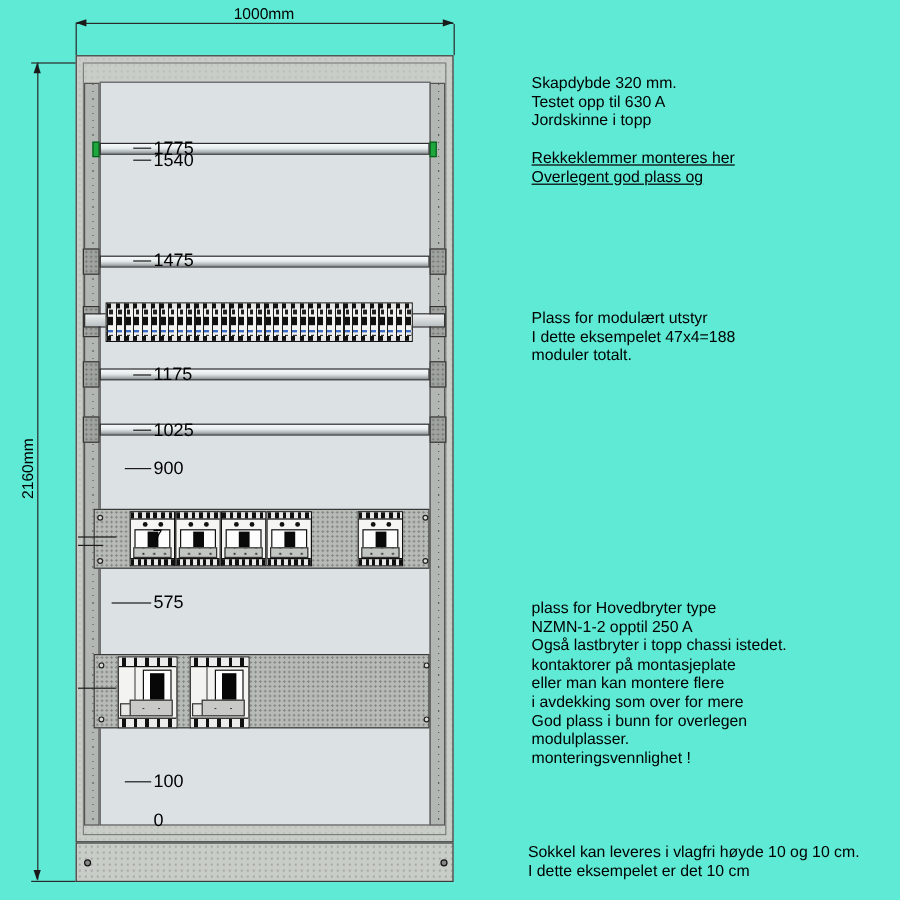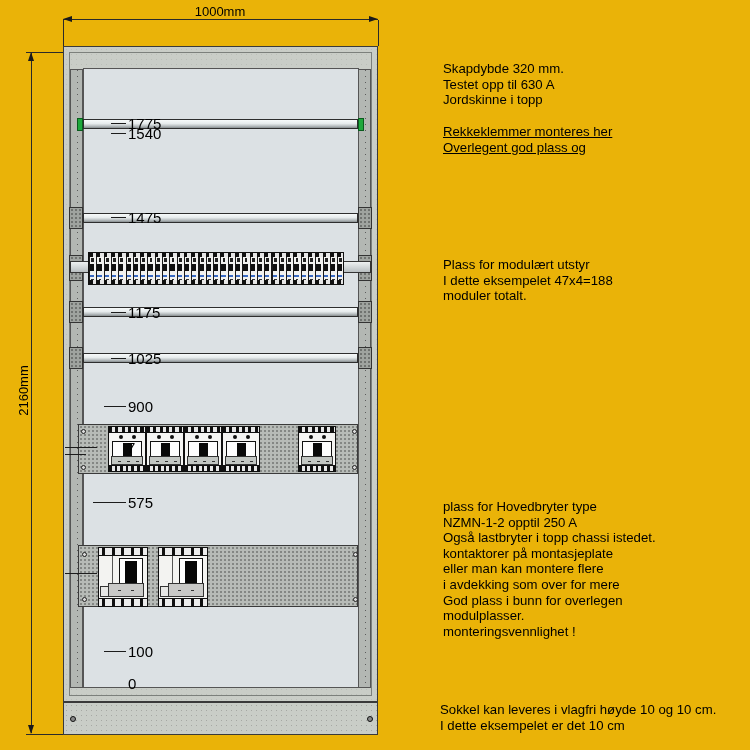--- a/index.html
+++ b/index.html
@@ -1,17 +1,17 @@
 <!DOCTYPE html>
 <html><head>
 <meta charset="utf-8">
 <style>
   html,body { margin:0; padding:0; background:#fff; }
   #canvas {
-    position:relative; width:750px; height:750px; background:#eab308;
+    position:relative; width:750px; height:750px; background:#5eead4;
     font-family:"Liberation Sans", sans-serif; color:#000; overflow:hidden;
   }
   .hline { position:absolute; height:1px; background:#2a2a2a; }
   .vline { position:absolute; width:1px; background:#2a2a2a; }
   .arr   { position:absolute; width:0; height:0; }
   .arr.left  { border-top:3px solid transparent; border-bottom:3px solid transparent; border-right:9px solid #1a1a1a; }
   .arr.right { border-top:3px solid transparent; border-bottom:3px solid transparent; border-left:9px solid #1a1a1a; }
   .arr.up    { border-left:3px solid transparent; border-right:3px solid transparent; border-bottom:9px solid #1a1a1a; }
   .arr.down  { border-left:3px solid transparent; border-right:3px solid transparent; border-top:9px solid #1a1a1a; }
 
@@ -264,21 +264,21 @@
   <div id="sokkel">
     <div class="sokkel-screw" style="left:6px;  top:13px;"></div>
     <div class="sokkel-screw" style="left:303px; top:13px;"></div>
   </div>
 
   <div class="hl ld-short" style="top:118px;">1775</div>
   <div class="hl ld-short" style="top:128px;">1540</div>
   <div class="hl ld-short" style="top:212px;">1475</div>
   <div class="hl ld-short" style="top:307px;">1175</div>
   <div class="hl ld-short" style="top:353px;">1025</div>
-  <div class="hl ld-med" style="top:401px;">900</div>
+  <div class="hl ld-med" style="top:385px;">900</div>
   <div class="hl ld-none" style="top:442px; left:99px;">7</div>
   <div class="hl ld-long" style="top:497px;">575</div>
   <div class="hl ld-med" style="top:646px;">100</div>
   <div class="hl ld-none" style="top:678px;">0</div>
 
   <div class="ann" style="left:443px; top:61px;">
     <div>Skapdybde 320 mm.</div>
     <div>Testet opp til 630 A</div>
     <div>Jordskinne i topp</div>
   </div>

